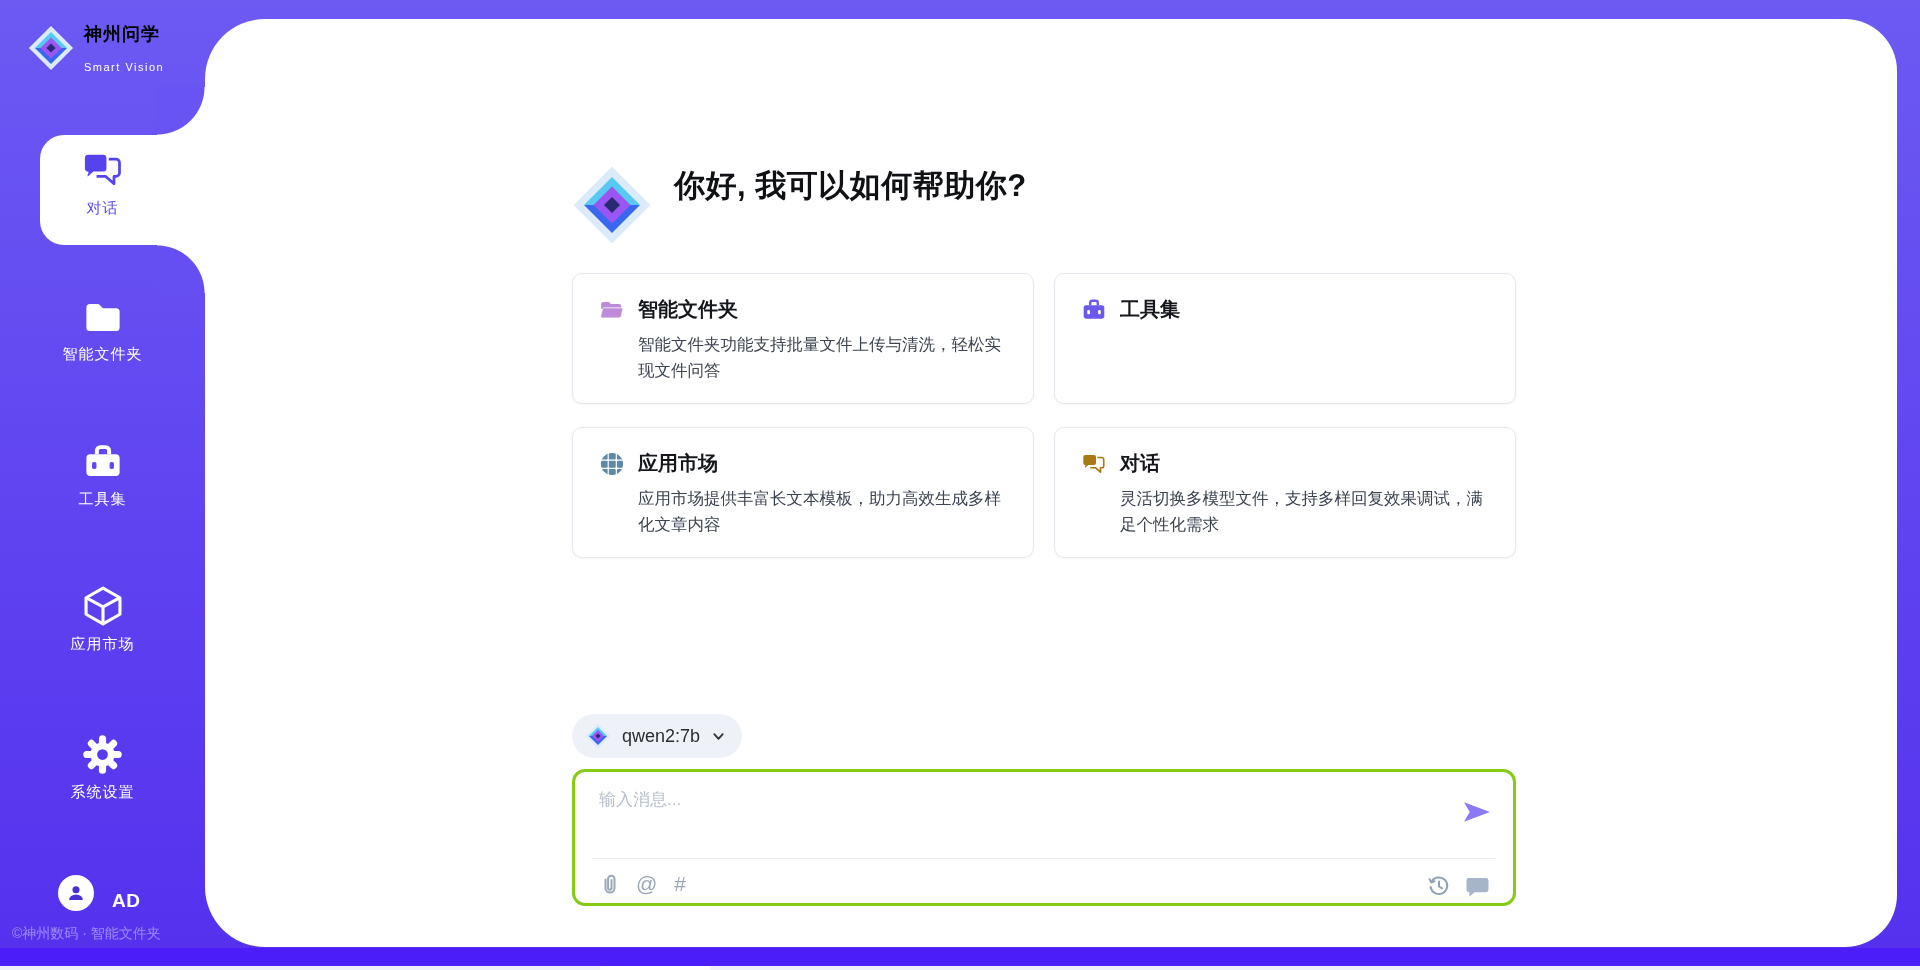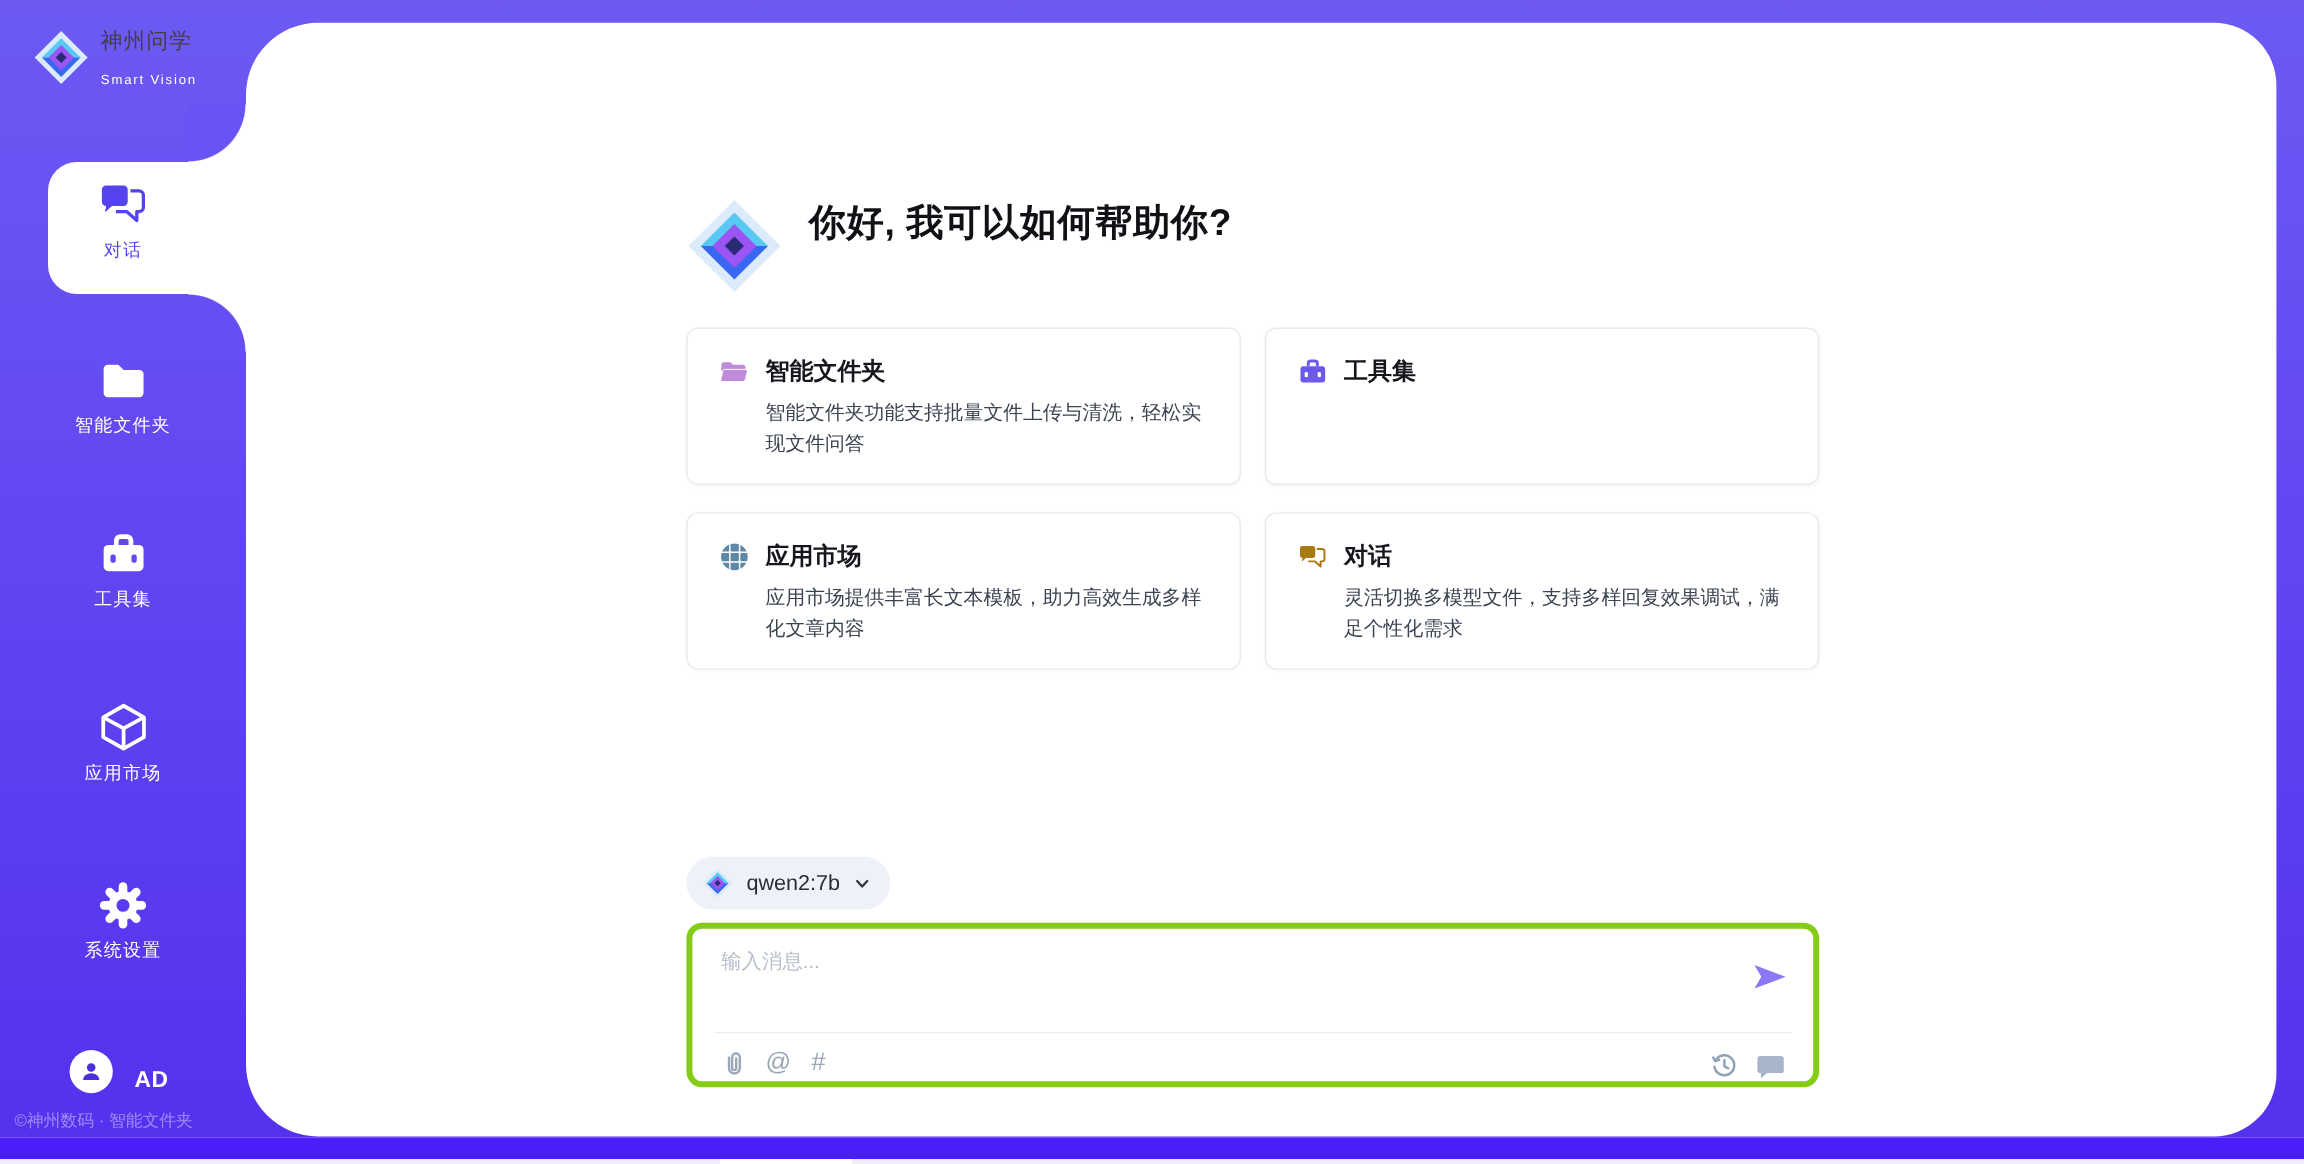--- a/index.html
+++ b/index.html
@@ -10,21 +10,21 @@
   .stage { position:absolute; left:0; top:0; width:1920px; height:948px;
            background:linear-gradient(180deg,#6c5af3 0%,#5531ee 100%); }
   .bottom-strip { position:absolute; left:0; top:948px; width:1920px; height:18px; background:#4a1df9; }
   .scroll-strip { position:absolute; left:0; top:966px; width:1920px; height:4px; background:#efeefa; }
   .scroll-thumb { position:absolute; left:600px; top:0; width:110px; height:4px; background:#ffffff; }
 
   
   .sidebar { position:absolute; left:0; top:0; width:205px; height:948px; }
   .brand { position:absolute; left:28px; top:22px; display:flex; align-items:center; gap:10px; z-index:2; }
   .brand-text { display:flex; flex-direction:column; }
-  .brand-name { font-size:18px; font-weight:normal; color:#404040; letter-spacing:1px; }
+  .brand-name { font-size:18px; font-weight:bold; color:#000000; letter-spacing:1px; }
   .brand-sub { font-size:11px; color:#fff; letter-spacing:1.5px; margin-top:15px; }
 
   .active-tab { position:absolute; left:40px; top:135px; width:165px; height:110px;
                 background:#fff; border-radius:24px 0 0 24px; z-index:1; }
   .fillet { position:absolute; width:48px; height:48px; left:157px; z-index:1; }
   .fillet.top    { top:87px;  background:radial-gradient(circle at 0 0,    #6854f2 47px, #fff 48px); }
   .fillet.bottom { top:245px; background:radial-gradient(circle at 0 100%, #654ef2 47px, #fff 48px); }
 
   .nav-item { position:absolute; left:0; width:205px; text-align:center; color:#fff; z-index:2; cursor:pointer; }
   .nav-item .nav-label { display:block; margin-top:7px; font-size:15px; letter-spacing:1px; }
@@ -49,21 +49,21 @@
           padding:22px 26px; box-shadow:0 1px 3px rgba(15,23,42,.04); cursor:pointer; }
   .card-head { display:flex; align-items:center; gap:13px; }
   .card-title { font-size:20px; font-weight:700; color:#15171c; }
   .card-desc { margin:9px 0 0 39px; font-size:16.5px; color:#3c4351; line-height:1.55; }
 
   .model-pill { position:absolute; left:367px; top:695px; height:44px; display:inline-flex; align-items:center;
                 gap:11px; padding:0 16px 0 13px; background:#eff1f9; border-radius:22px; cursor:pointer; }
   .model-name { font-size:18px; color:#2a2d34; }
 
   .composer { position:absolute; left:367px; top:750px; width:944px; height:137px;
-              background:#fff; border:5px solid #84cc16; border-radius:13px; }
+              background:#fff; border:3px solid #84cc16; border-radius:13px; }
   .composer textarea { position:absolute; left:24px; top:16px; width:850px; height:58px;
               border:none; outline:none; resize:none; font-size:17px; color:#333; font-family:inherit; background:transparent; }
   .composer textarea::placeholder { color:#b7bfcb; }
   .send-btn { position:absolute; right:22px; top:27px; width:28px; height:26px; cursor:pointer; }
   .composer-divider { position:absolute; left:18px; right:18px; top:86px; height:1px; background:#eaedf2; }
   .composer-tools { position:absolute; left:24px; top:101px; display:flex; align-items:center; gap:17px; }
   .glyph-icon { font-size:21px; color:#9aa7b8; line-height:22px; cursor:pointer; }
   .tool-icon { cursor:pointer; display:block; }
   .composer-right { position:absolute; right:24px; top:103px; display:flex; align-items:center; gap:16px; }
 </style>

